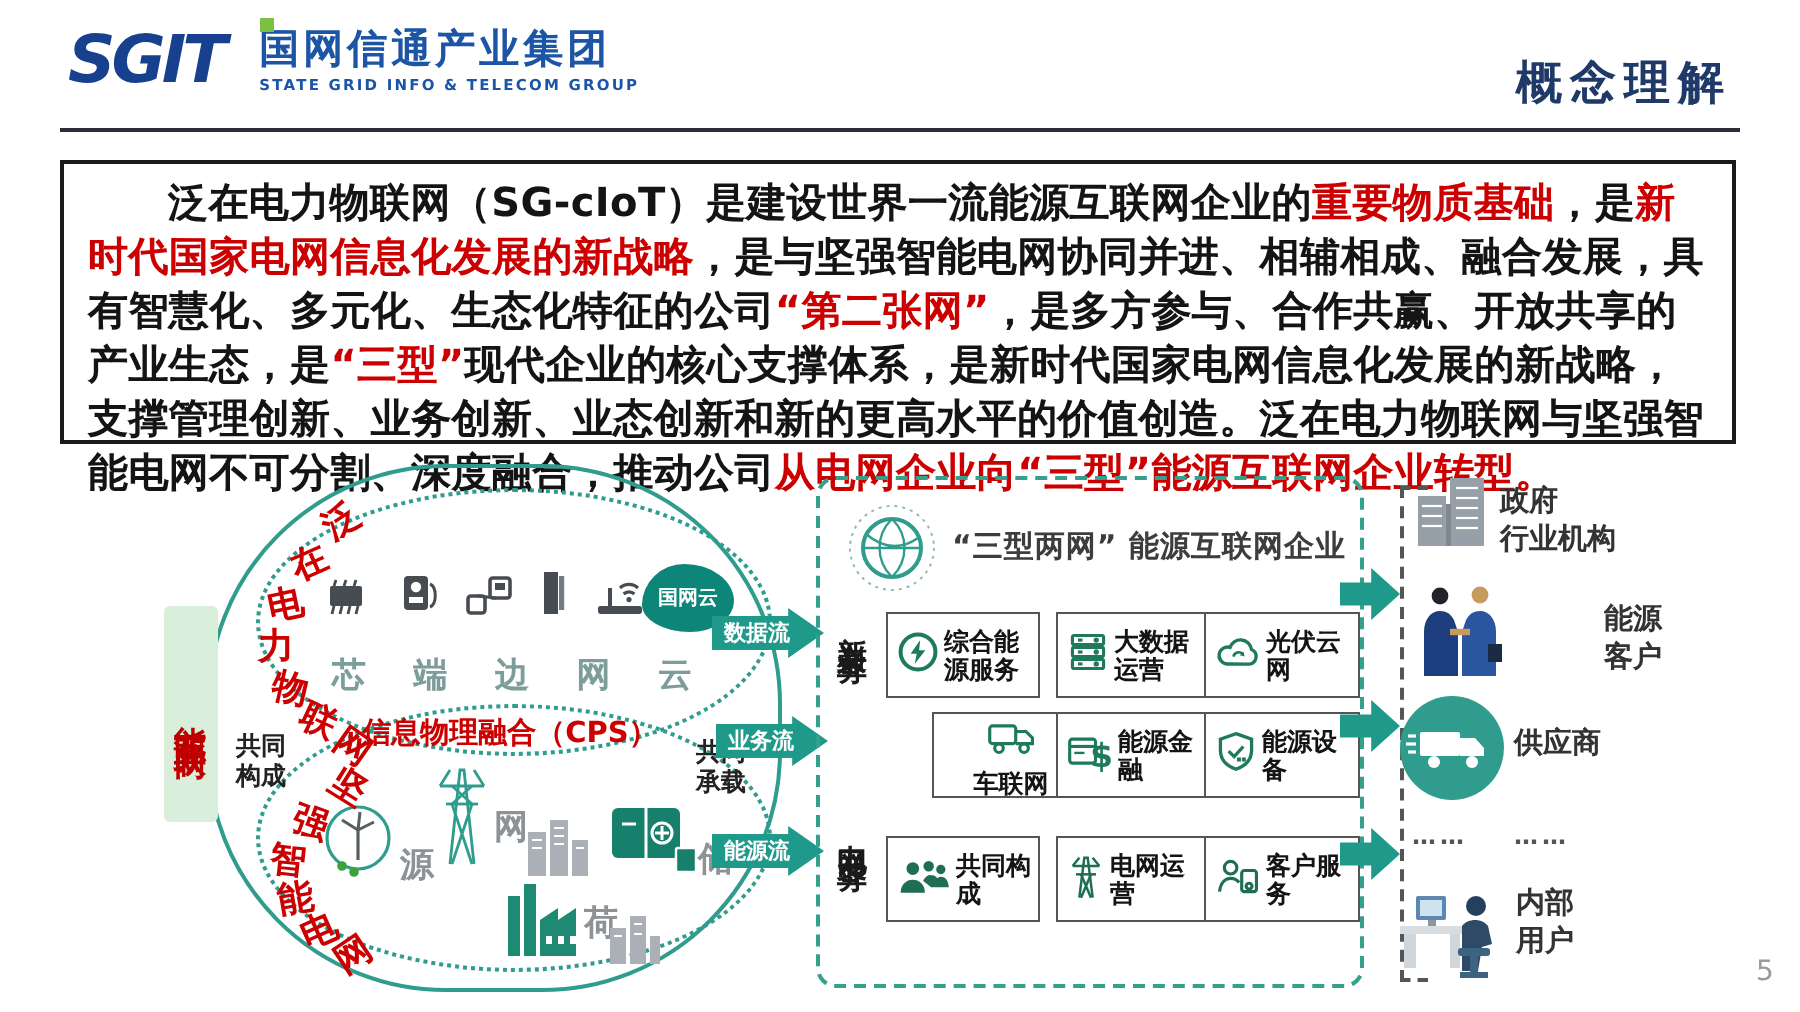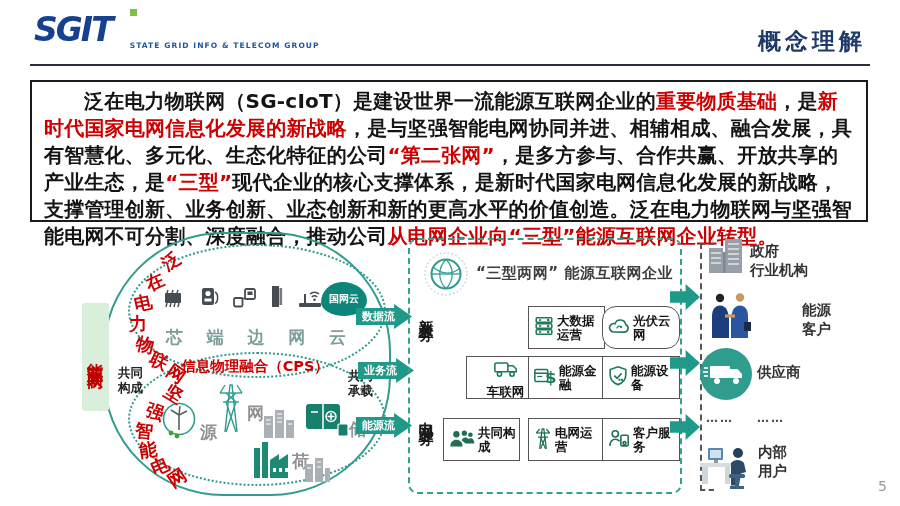--- a/index.html
+++ b/index.html
@@ -2,21 +2,21 @@
 <html><head>
 <meta charset="utf-8">
 <style>
   html,body{margin:0;padding:0;}
   body{
     width:900px;height:506px;position:relative;background:#ffffff;overflow:hidden;
     font-family:"DejaVu Sans","Liberation Sans",sans-serif;
   }
   
   .hdr{position:absolute;left:0;top:0;width:900px;height:68px;}
-  .logo-wrap{position:absolute;left:34px;top:10px;display:flex;align-items:flex-end;}
+  .logo-wrap{position:absolute;left:34px;top:10px;display:flex;align-items:flex-start;}
   .logo-sgit{font-style:italic;font-weight:900;font-size:33px;letter-spacing:-2px;color:#17418e;line-height:40px;position:relative;padding-right:10px;}
   .logo-txt{margin-left:8px;margin-top:2px;}
   .logo-cn{font-size:20px;font-weight:bold;color:#1c55a5;line-height:24px;letter-spacing:2px;}
   .logo-en{font-size:7.5px;font-weight:bold;color:#1c55a5;letter-spacing:1.1px;margin-top:2px;}
   .pg-title{position:absolute;right:34px;top:26px;font-size:23px;font-weight:bold;color:#1f3a68;letter-spacing:4px;}
   .hdr-line{position:absolute;left:30px;top:64px;width:840px;height:2px;background:#2c2c3a;}
   
   .intro-box{position:absolute;left:30px;top:80px;width:838px;height:142px;border:2px solid #1a1a1a;box-sizing:border-box;padding:6px 12px 0 12px;}
   .intro-box p{margin:0;font-size:20px;font-weight:600;color:#141414;line-height:27px;text-indent:2em;letter-spacing:0.2px;}
   .red{color:#cc0000;}
@@ -52,20 +52,21 @@
   .page-num{position:absolute;left:878px;top:478px;font-size:14px;color:#9a9a9a;}
 </style>
 </head>
 <body>
 
 <div class="hdr">
   <div class="logo-wrap">
     <div class="logo-sgit">SGIT</div>
     <div class="gsq" style="position:absolute;left:96px;top:-1px;width:7px;height:7px;background:#7ac143;"></div>
     <div class="logo-txt">
+      <div class="logo-cn">国网信通产业集团</div>
       <div class="logo-en">STATE GRID INFO &amp; TELECOM GROUP</div>
     </div>
   </div>
   <div class="pg-title">概念理解</div>
   <div class="hdr-line"></div>
 </div>
 
 <div class="intro-box">
   <p><span>泛在电力物联网（SG-cIoT）是建设世界一流能源互联网企业的</span><span class="red">重要物质基础</span><span>，是</span><span class="red">新时代国家电网信息化发展的新战略</span><span>，是与坚强智能电网协同并进、相辅相成、融合发展，具有智慧化、多元化、生态化特征的公司</span><span class="red">“第二张网”</span><span>，是多方参与、合作共赢、开放共享的产业生态，是</span><span class="red">“三型”</span><span>现代企业的核心支撑体系，是新时代国家电网信息化发展的新战略，支撑管理创新、业务创新、业态创新和新的更高水平的价值创造。泛在电力物联网与坚强智能电网不可分割、深度融合，推动公司</span><span class="red">从电网企业向“三型”能源互联网企业转型。</span></p>
 </div>
@@ -208,35 +209,42 @@
         <circle cx="24" cy="24" r="21" fill="none" stroke="#8fbcb4" stroke-width="1" stroke-dasharray="1.5 2.5"></circle>
         <circle cx="24" cy="24" r="14.5" fill="none" stroke="#2f9c8e" stroke-width="2"></circle>
         <path d="M10 24 h28" stroke="#2f9c8e" stroke-width="1.3"></path>
         <path d="M24 9.5 a20 20 0 0 1 0 29 M24 9.5 a20 20 0 0 0 0 29" stroke="#2f9c8e" stroke-width="1.2" fill="none"></path>
         <path d="M11 17 Q24 28 37 19" stroke="#2f9c8e" stroke-width="1.2" fill="none"></path>
       </svg></span>
   <div class="abs ent-title">“三型两网” 能源互联网企业</div>
   <div class="abs vlabel" style="left:416px;top:78px;height:92px;">新兴业务</div>
   <div class="abs vlabel" style="left:416px;top:182px;height:88px;">电网业务</div>
 
+  <div class="abs gbox" style="left:443px;top:78px;">
+    <span><svg width="22" height="22" viewBox="0 0 24 24">
+          <circle cx="12" cy="12" r="9.5" fill="none" stroke="#1e7a58" stroke-width="2.2"></circle>
+          <polygon points="13.2,5.5 8,13 11.3,13 10.2,18.5 16,11 12.6,11" fill="#1e7a58"></polygon>
+        </svg></span>
+    <span class="glabel">综合能源服务</span>
+  </div>
   <div class="abs gbox" style="left:528px;top:78px;">
     <span><svg width="22" height="22" viewBox="0 0 24 24" fill="none" stroke="#1e7a58" stroke-width="1.7">
           <rect x="3.5" y="3" width="17" height="5" rx="1"></rect>
           <rect x="3.5" y="9.5" width="17" height="5" rx="1"></rect>
           <rect x="3.5" y="16" width="17" height="5" rx="1"></rect>
           <line x1="6.5" y1="5.5" x2="9" y2="5.5"></line>
           <line x1="6.5" y1="12" x2="9" y2="12"></line>
           <line x1="6.5" y1="18.5" x2="9" y2="18.5"></line>
           <circle cx="16.5" cy="5.5" r="0.6" fill="#1e7a58"></circle>
           <circle cx="16.5" cy="12" r="0.6" fill="#1e7a58"></circle>
           <circle cx="16.5" cy="18.5" r="0.6" fill="#1e7a58"></circle>
         </svg></span>
     <span class="glabel">大数据运营</span>
   </div>
-  <div class="abs gbox" style="left:602px;top:78px;width:78px;border-radius:14px;">
+  <div class="abs gbox" style="left:602px;top:78px;width:78px;">
     <span><svg width="24" height="22" viewBox="0 0 26 22">
           <path d="M7.5 17.5 a4.6 4.6 0 1 1 1.2-9 A6 6 0 0 1 20.3 9.6 a4.2 4.2 0 0 1-1.1 8 z" fill="none" stroke="#1e7a58" stroke-width="1.8"></path>
           <path d="M10.5 13.5 a3 3 0 0 1 5-1.5" stroke="#1e7a58" stroke-width="1.4" fill="none"></path>
           <polygon points="16,10.7 16.6,13.4 14,12.8" fill="#1e7a58"></polygon>
         </svg></span>
     <span class="glabel">光伏云网</span>
   </div>
 
   <div class="abs gbox" style="left:466px;top:128px;flex-direction:column;">
     <span><svg width="26" height="20" viewBox="0 0 28 20" fill="none" stroke="#1e7a58" stroke-width="1.7">

